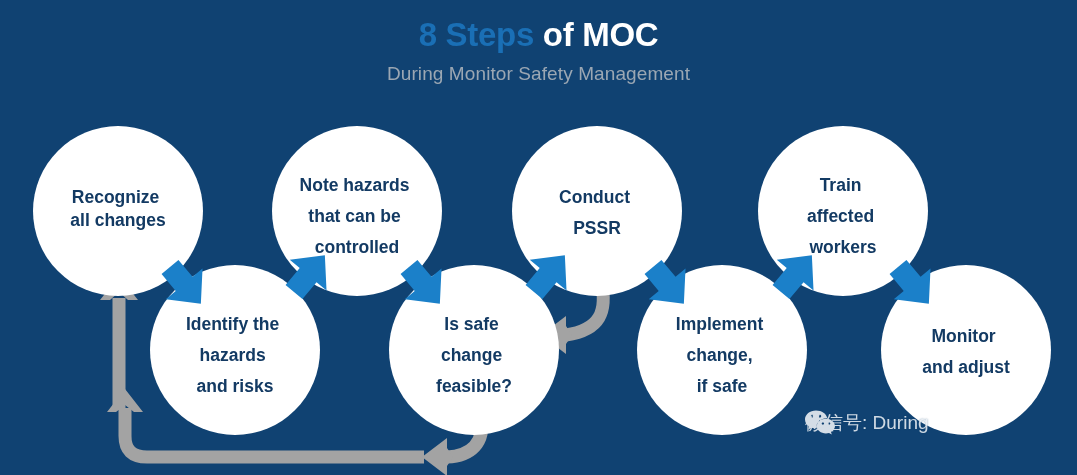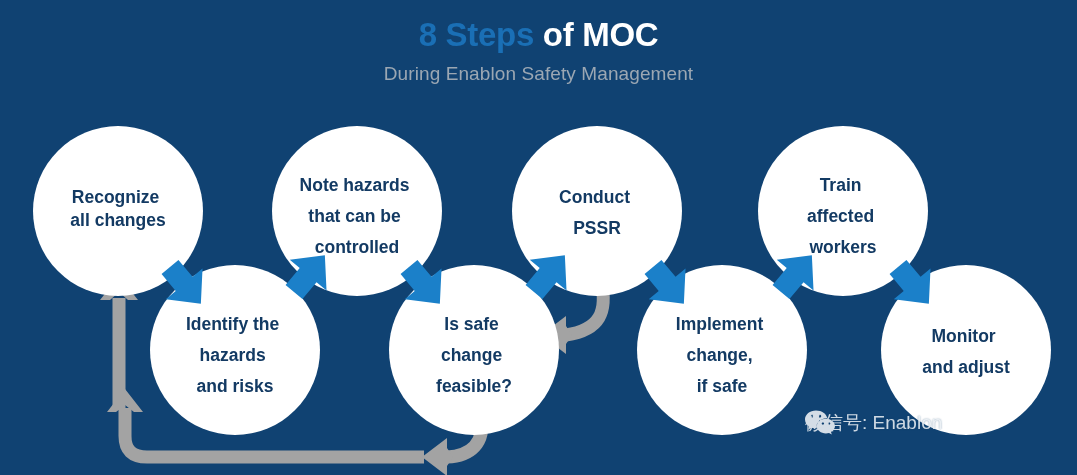--- a/index.html
+++ b/index.html
@@ -162,24 +162,24 @@
 
       <text class="node-label" x="966" y="342">
         <tspan x="966" dy="0">Monitor</tspan>
         <tspan x="966" dy="31">and adjust</tspan>
       </text>
     </g>
   </svg>
 
   <div class="header">
     <h1 class="title"><span class="accent">8 Steps</span><span> of MOC</span></h1>
-    <p class="subtitle">During Enablon Safety Management</p>
+    <p class="subtitle">During Monitor Safety Management</p>
   </div>
 
   <div class="watermark">
     <svg width="30" height="26" viewBox="0 0 30 26">
       <path fill="#f0f3f6" d="M11,0.6 C4.9,0.6 0,4.6 0,9.5 c0,2.8 1.6,5.3 4.1,6.9 L3.2,19.6 l3.4,-1.9 c1.4,0.4 2.9,0.6 4.4,0.6 c0.3,0 0.6,0 0.9,0 c-0.2,-0.7 -0.3,-1.4 -0.3,-2.1 c0,-4.4 4.3,-8 9.6,-8 c0.4,0 0.7,0 1.1,0.1 C21.5,4 16.8,0.6 11,0.6 Z M7.3,7.6 c-0.8,0 -1.4,-0.6 -1.4,-1.4 c0,-0.8 0.6,-1.4 1.4,-1.4 c0.8,0 1.4,0.6 1.4,1.4 C8.7,7 8.1,7.6 7.3,7.6 Z M14.8,7.6 c-0.8,0 -1.4,-0.6 -1.4,-1.4 c0,-0.8 0.6,-1.4 1.4,-1.4 c0.8,0 1.4,0.6 1.4,1.4 C16.2,7 15.6,7.6 14.8,7.6 Z"></path>
       <path fill="#f0f3f6" d="M30,16.1 c0,-4.1 -4.1,-7.4 -9.1,-7.4 c-5,0 -9.1,3.3 -9.1,7.4 c0,4.1 4.1,7.4 9.1,7.4 c1.1,0 2.1,-0.2 3.1,-0.5 l2.8,1.6 l-0.8,-2.6 C28.4,20.6 30,18.5 30,16.1 Z M17.9,14.8 c-0.7,0 -1.2,-0.5 -1.2,-1.2 c0,-0.7 0.5,-1.2 1.2,-1.2 c0.7,0 1.2,0.5 1.2,1.2 C19.1,14.3 18.6,14.8 17.9,14.8 Z M24.1,14.8 c-0.7,0 -1.2,-0.5 -1.2,-1.2 c0,-0.7 0.5,-1.2 1.2,-1.2 c0.7,0 1.2,0.5 1.2,1.2 C25.3,14.3 24.8,14.8 24.1,14.8 Z"></path>
     </svg>
-    <span class="wm-text">微信号: Enablon</span>
+    <span class="wm-text">微信号: During</span>
   </div>
 
 </div>
 
 </body></html>

